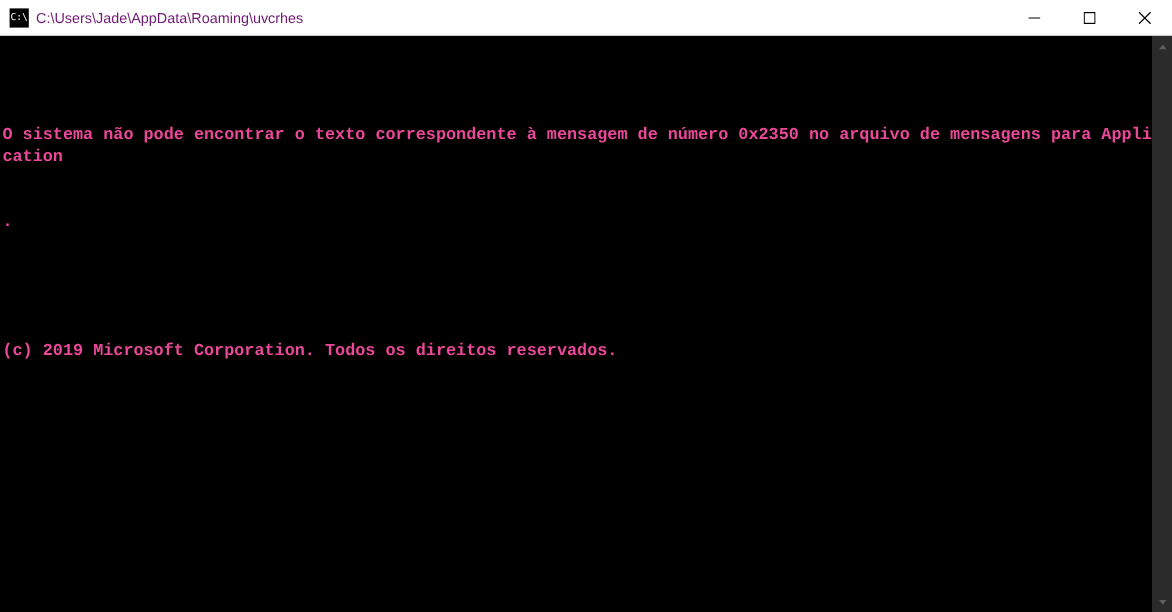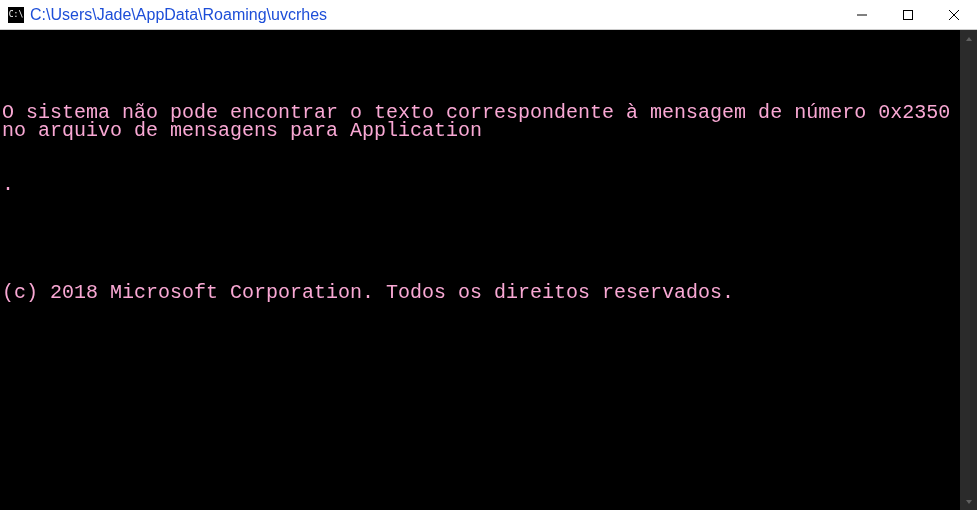--- a/index.html
+++ b/index.html
@@ -28,22 +28,22 @@
       margin-right: 6px;
       background: #000;
       display: flex;
       align-items: center;
       justify-content: center;
       font-size: 8px;
       color: #fff;
       font-family: monospace;
     }
     .title-text {
-      font-size: 16px;
-      color: #1d4ed8;
+      font-size: 12px;
+      color: #701a75;
       flex: 1;
     }
     .title-buttons {
       display: flex;
       height: 100%;
     }
     .title-btn {
       width: 46px;
       height: 100%;
       display: flex;
@@ -55,27 +55,28 @@
     }
     .title-btn svg {
       width: 10px;
       height: 10px;
     }
     .console-area {
       position: relative;
       width: 100%;
       height: calc(100% - 30px);
       background: #000;
-      color: #f9a8d4;
+      color: #ec4899;
       font-family: Consolas, "Courier New", monospace;
-      font-size: 20px;
+      font-size: 14px;
       line-height: 18px;
       padding: 2px 0 2px 2px;
       white-space: pre-wrap;
       word-break: break-all;
+      font-weight: bold;
     }
     .console-content {
       width: calc(100% - 17px);
       height: 100%;
       overflow: hidden;
     }
     .scrollbar {
       position: absolute;
       right: 0;
       top: 0;
@@ -127,21 +128,21 @@
         </svg>
     </div>
   </div>
 </div>
 
 <div class="console-area">
   <div class="console-content">
     <div class="line">O sistema não pode encontrar o texto correspondente à mensagem de número 0x2350 no arquivo de mensagens para Application</div>
     <div class="line">.</div>
     <div class="line"></div>
-    <div class="line">(c) 2018 Microsoft Corporation. Todos os direitos reservados.</div>
+    <div class="line">(c) 2019 Microsoft Corporation. Todos os direitos reservados.</div>
     <div class="line"></div>
   </div>
   <div class="scrollbar">
     <div class="scroll-arrow">
       <svg viewBox="0 0 8 8" width="8" height="8">
           <path d="M4 2 L7 6 L1 6 Z" fill="#606060"></path>
         </svg>
     </div>
     <div class="scroll-track"></div>
     <div class="scroll-arrow">

